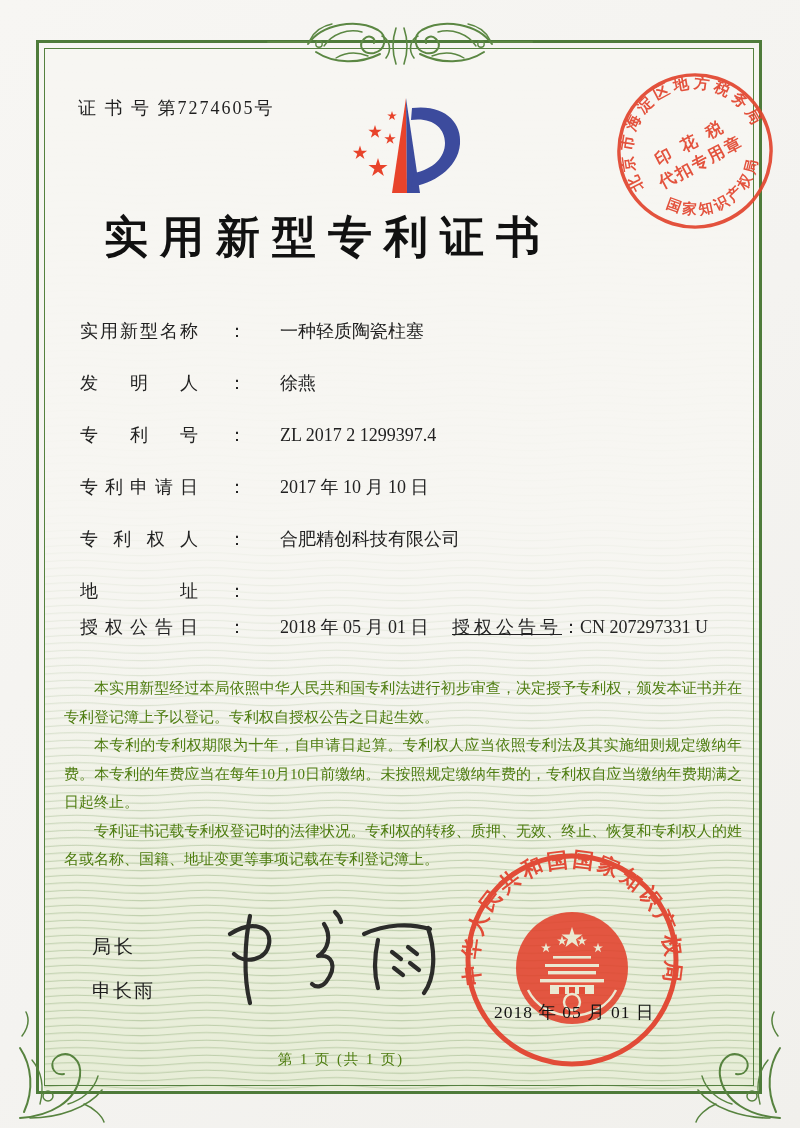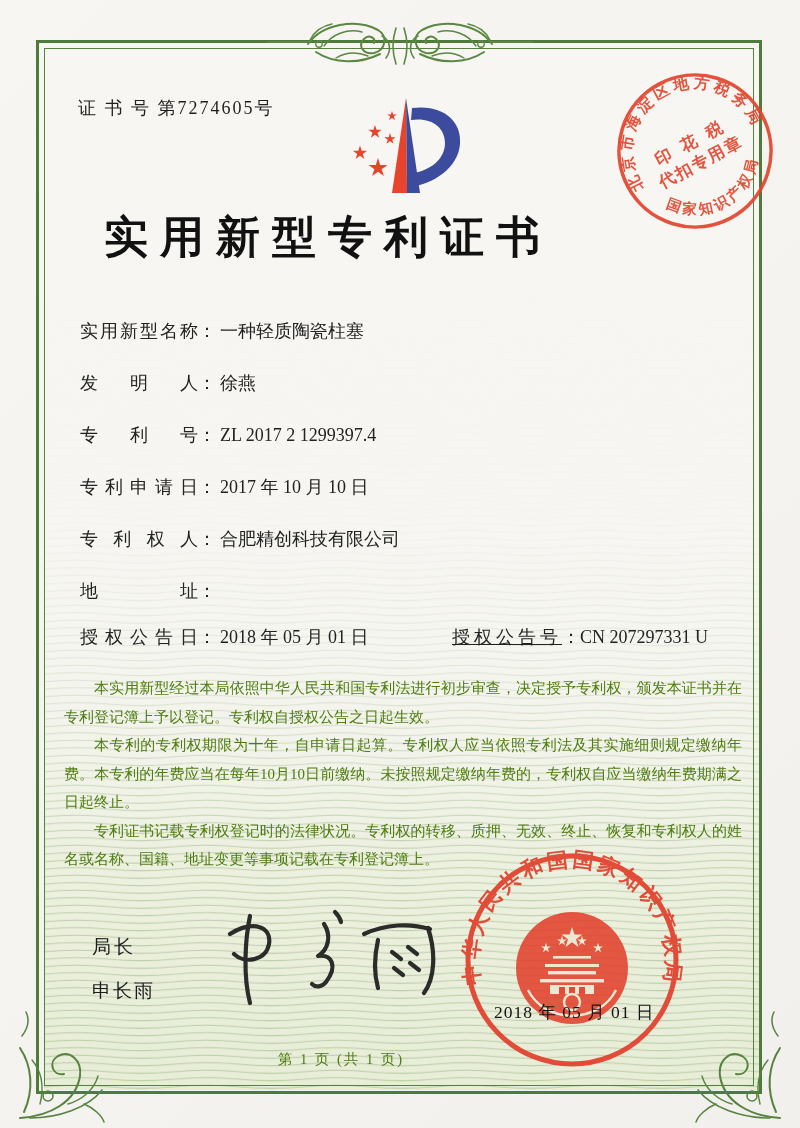--- a/index.html
+++ b/index.html
@@ -37,22 +37,22 @@
   .content{position:absolute;z-index:5;color:#222;}
 
   .cert-no{left:78px;top:96px;font-size:18px;letter-spacing:2px;color:#1f1f1f;}
   .logo-box{left:330px;top:96px;width:150px;height:104px;}
   .doc-title{
     left:0;top:208px;width:640px;text-align:center;
     font-size:44px;font-weight:700;letter-spacing:12px;padding-left:16px;
     box-sizing:border-box;color:#111;
   }
   .fields{left:80px;top:316px;width:642px;font-size:18px;line-height:30px;}
-  .field-row{margin-bottom:22px;display:flex;align-items:flex-start;position:relative;}
-  .field-row.addr{margin-bottom:16px;font-family:Liberation Serif, serif;}
+  .field-row{margin-bottom:22px;display:flex;align-items:flex-start;position:relative;gap:30px;}
+  .field-row.addr{margin-bottom:6px;font-family:Liberation Serif, serif;}
   .f-label{
     display:inline-block;width:118px;flex:0 0 118px;
     text-align:justify;text-align-last:justify;text-justify:inter-character;
     white-space:nowrap;overflow:hidden;
   }
   .f-colon{flex:0 0 auto;padding-right:4px;}
   .f-value{flex:1 1 auto;}
   .grant-no-group{position:absolute;left:372px;top:0;display:flex;white-space:nowrap;}
   .grant-no-group .f-label2{letter-spacing:4px;text-decoration:underline;}
   .paragraphs{left:64px;top:674px;width:678px;font-size:15px;line-height:28.5px;text-align:justify;color:#4d7c0f;}

